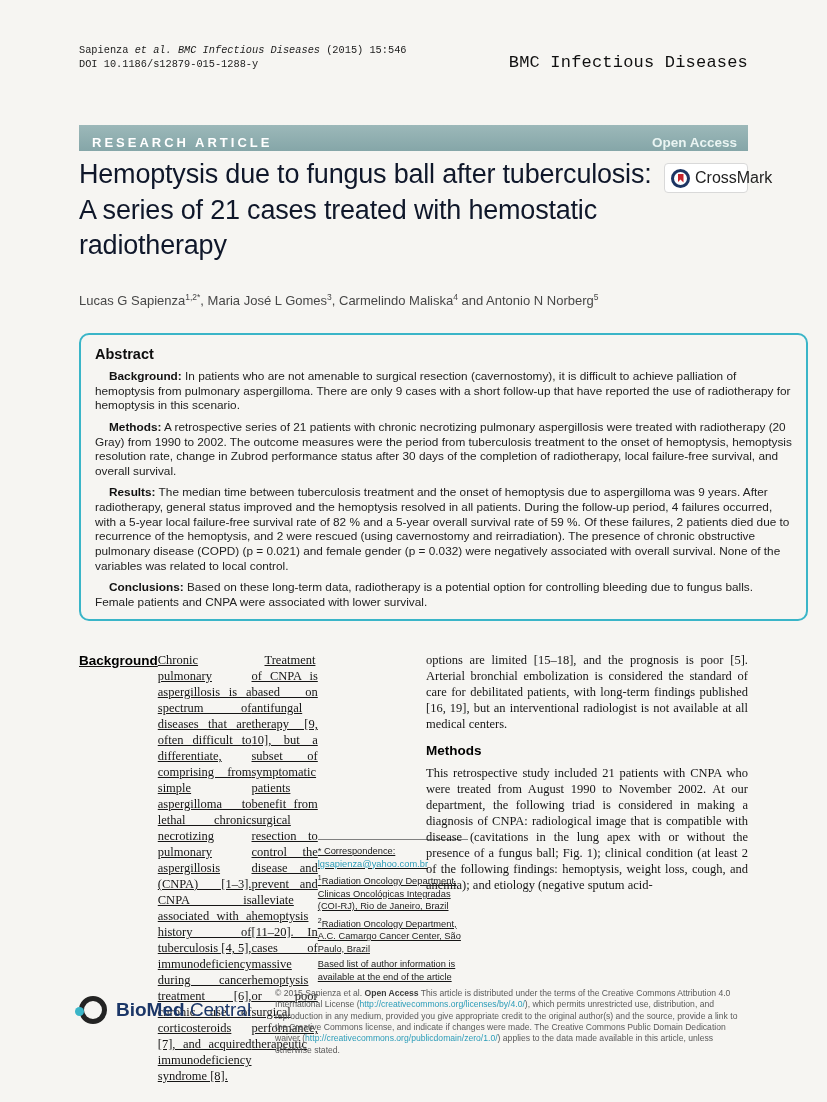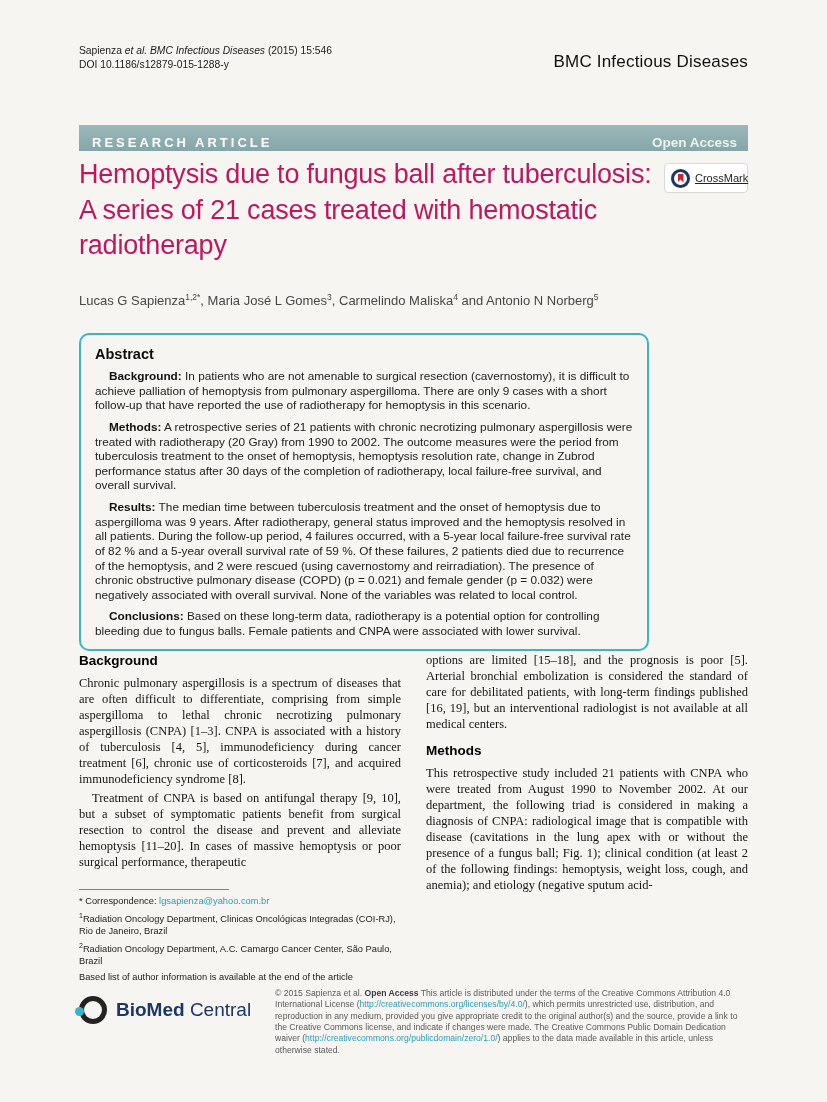--- a/index.html
+++ b/index.html
@@ -9,84 +9,84 @@
     font-family:"Liberation Sans", sans-serif;
     color:#1c1c1c;
     position:relative;
     overflow:hidden;
   }
   .page { position:absolute; inset:0; }
 
   
   .top-header {
     position:absolute; top:44px; left:79px; right:79px;
-    display:flex; justify-content:space-between; align-items:flex-end;
+    display:flex; justify-content:space-between; align-items:flex-end;font-family:Liberation Mono, monospace;
   }
   .cite-line, .doi-line { font-size:10.3px; color:#1b1b1b; line-height:1.35; }
   .cite-line i { font-style:italic; }
   .journal-name { font-size:17px; color:#101010; letter-spacing:0.2px; }
 
   
   .banner {
     position:absolute; top:125px; left:79px; right:79px; height:26px;
     background:linear-gradient(180deg,#9cb8b9,#85a6a8);
     display:flex; justify-content:space-between; align-items:center;
     padding:8px 11px 0 13px;
   }
   .banner-type { color:#ffffff; font-weight:bold; font-size:13px; letter-spacing:3px; }
   .banner-access { color:#e9f4f2; font-weight:bold; font-size:13.5px; }
 
   
   .title-row { position:absolute; top:157px; left:79px; width:669px; }
   .article-title {
-    font-size:27px; font-weight:400; color:#be185d;
+    font-size:27px; font-weight:400; color:#0f172a;
     line-height:1.32; width:588px; letter-spacing:-0.2px;
   }
   .crossmark {
     position:absolute; right:0; top:6px;
     width:84px; height:30px; background:#ffffff;
     border:1px solid #d9d9d9; border-radius:4px;
     display:flex; align-items:center; gap:5px; padding:0 6px;
     cursor:pointer;
   }
   .cm-circle {
     width:19px; height:19px; border-radius:50%;
     background:#fff; border:3px solid #1d3563;
     display:flex; align-items:center; justify-content:center; flex:0 0 auto;
   }
   .cm-flag {
     width:6px; height:9px; background:#c6262e;
     clip-path:polygon(0 0,100% 0,100% 100%,50% 66%,0 100%);
   }
-  .cm-text { font-size:11px; color:#222;text-decoration:underline; }
+  .cm-text { font-size:16px; color:#222; }
 
   .authors { margin-top:28px; font-size:13px; color:#474747; }
   .authors sup { font-size:8.5px; }
 
   
   .abstract {
-    position:absolute; top:333px; left:79px; width:570px;
+    position:absolute; top:333px; left:79px; width:729px;
     border:2px solid #3ab5c8; border-radius:10px;
     padding:11px 14px 8px 14px; background:transparent;
   }
   .abstract h2 { font-size:14.5px; font-weight:bold; color:#0e0e0e; margin-bottom:7px; }
   .abstract p { font-size:11.8px; line-height:1.24; color:#222; margin-bottom:7px; }
   .abstract p:last-child { margin-bottom:2px; }
   .abstract b { font-weight:bold; color:#111;padding-left:14px; }
 
   
   .columns {
     position:absolute; top:652px; left:79px; width:669px;
     display:flex; gap:25px;
   }
   .col {
     width:322px; font-family:"Liberation Serif", serif;
     font-size:12.5px; line-height:1.28; color:#151515; text-align:justify;
   }
-  .col-left { display:flex; flex-direction:column; height:334px; }
+  .col-left { display:flex; flex-direction:row; height:334px;text-decoration:underline; }
   .col h3 {
     font-family:"Liberation Sans", sans-serif;
     font-size:13.5px; font-weight:bold; color:#000;
     margin-bottom:6px; text-align:left;
   }
   .h3-methods { margin-top:10px; }
   .jp { margin-bottom:3px; }
   .indent { text-indent:13px; }
 
   

